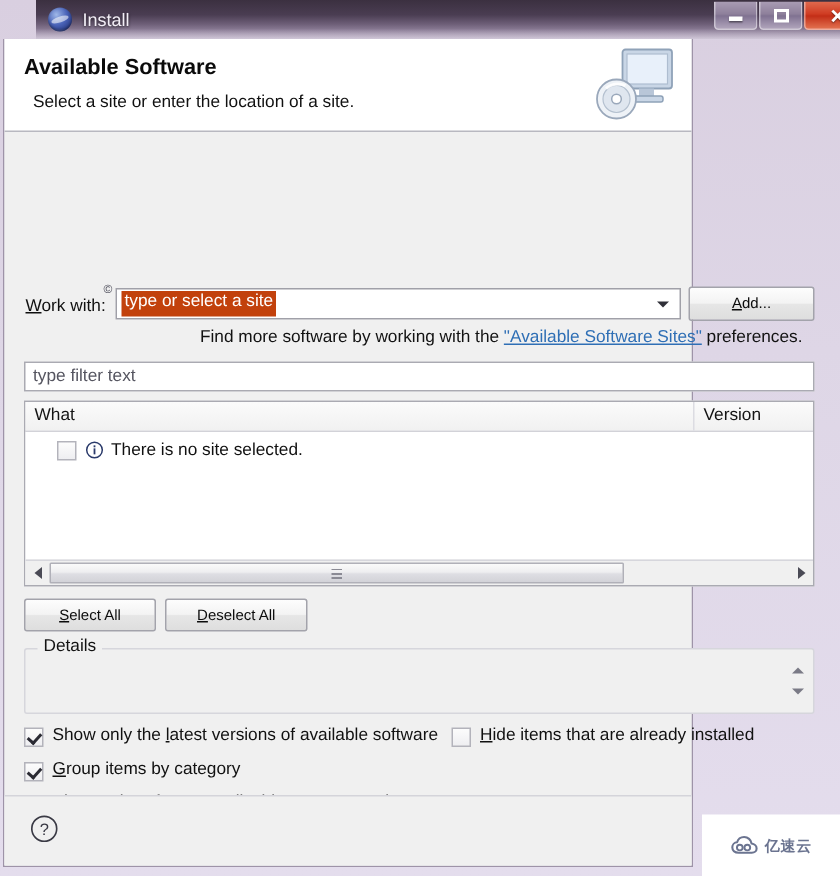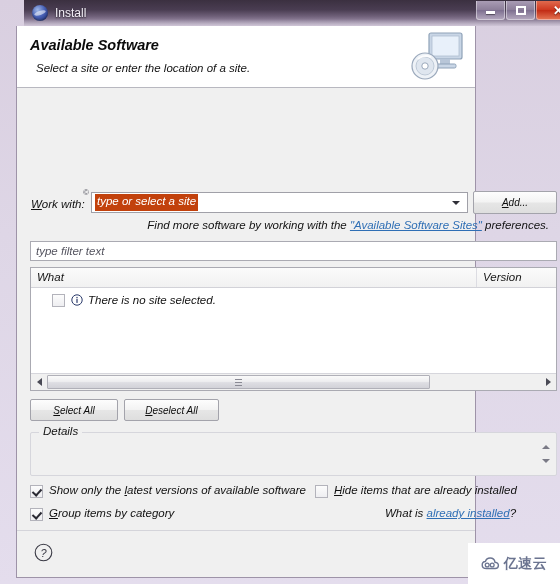--- a/index.html
+++ b/index.html
@@ -111,28 +111,27 @@
   }
   .tb-btn.close .glyph {
     font-size: 13px;
     font-weight: bold;
     font-family: "Liberation Sans", sans-serif;
   }
 
   
   .client {
     position: absolute;
-    left: 16px; top: 26px;
+    left: 2px; top: 26px;
     width: 460px;
     height: 552px;
     box-sizing: border-box;
     background: #f0f0f0;
     border: 1px solid #9e93a8;
     border-top: none;
-    font-style: italic;
   }
 
   
   .banner {
     position: relative;
     height: 62px;
     background: #ffffff;
     border-bottom: 1px solid #b8b8c0;
     box-sizing: border-box;
   }
@@ -464,21 +463,21 @@
     position: absolute;
     left: 468px; top: 543px;
     width: 92px; height: 41px;
     background: #ffffff;
     display: flex;
     align-items: center;
     justify-content: center;
     gap: 3px;
   }
   .wm-text {
-    font-size: 14px;
+    font-size: 10px;
     font-weight: bold;
     color: #6b7490;
     letter-spacing: 0.5px;
   }
 </style>
 </head>
 <body>
 
 <div id="window">
 
@@ -598,21 +597,20 @@
       </div>
       <div class="opt opt-3">
         <span class="cbx checked"></span>
         <span class="opt-label"><span></span><span class="u">C</span><span>ontact all update sites during install to find required software</span></span>
       </div>
 
       <div class="opt opt-r0">
         <span class="cbx"></span>
         <span class="opt-label"><span></span><span class="u">H</span><span>ide items that are already installed</span></span>
       </div>
-      <div class="whatis"><span>What is </span><span class="link">already installed</span><span>?</span></div>
 
       <div class="footer">
         <svg class="help-icon" viewBox="0 0 19 19">
           <circle cx="9.5" cy="9.5" r="8.3" fill="none" stroke="#3a3a45" stroke-width="1.1"></circle>
           <text x="9.5" y="13.6" font-family="Liberation Sans, sans-serif" font-size="11" fill="#3a3a45" text-anchor="middle">?</text>
         </svg>
       </div>
 
     </div>
   </div>

